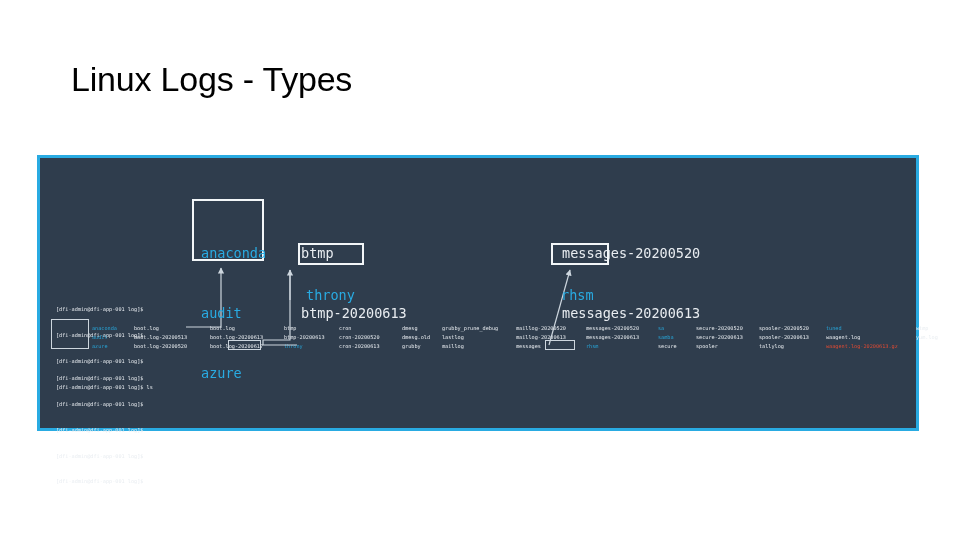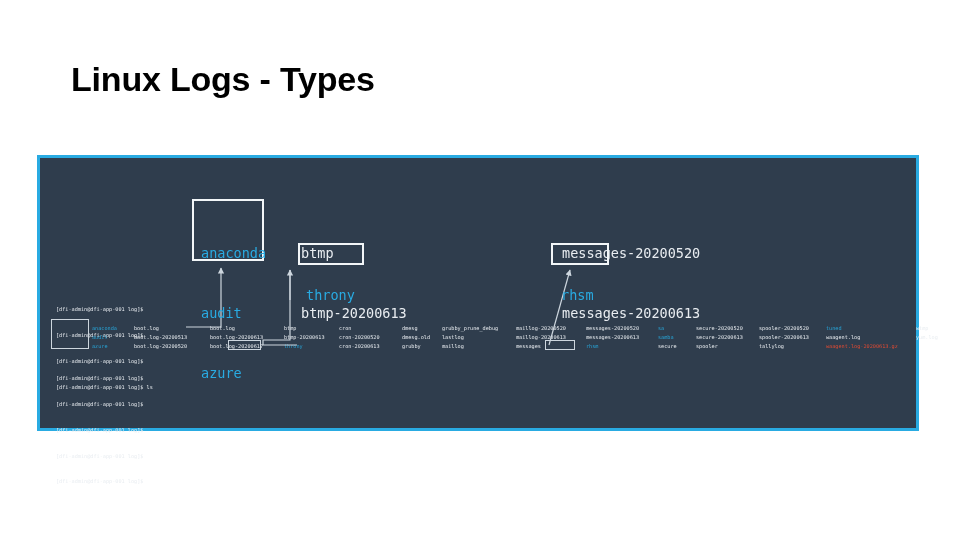--- a/index.html
+++ b/index.html
@@ -10,21 +10,21 @@
     overflow:hidden;
     position:relative;
   }
   
   #slide-title{
     position:absolute;
     left:71px; top:57px;
     font-size:34px;
     line-height:44px;
     color:#000000;
-    font-weight:700;
+    font-weight:400;
     letter-spacing:-0.2px;
     white-space:nowrap;
   }
 
   
   #terminal-panel{
     position:absolute;
     left:37px; top:155px;
     width:882px; height:276px;
     background:#2f3d4d;

